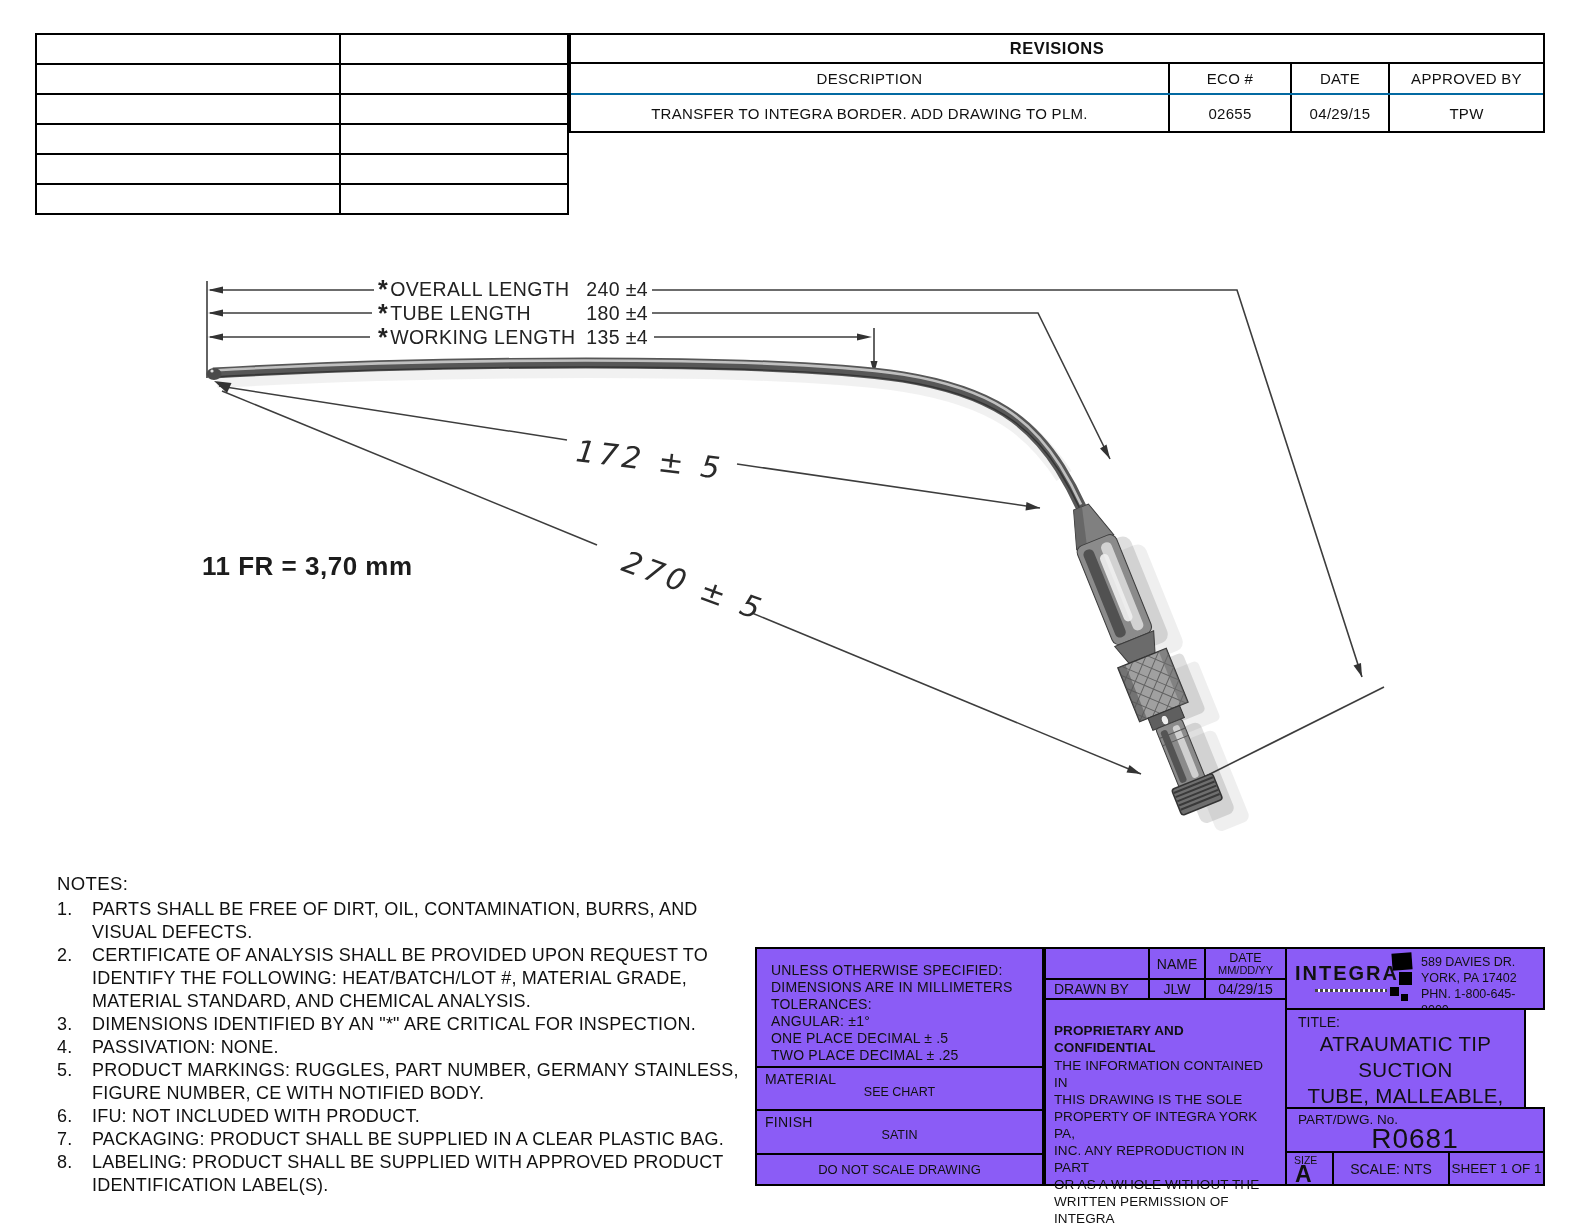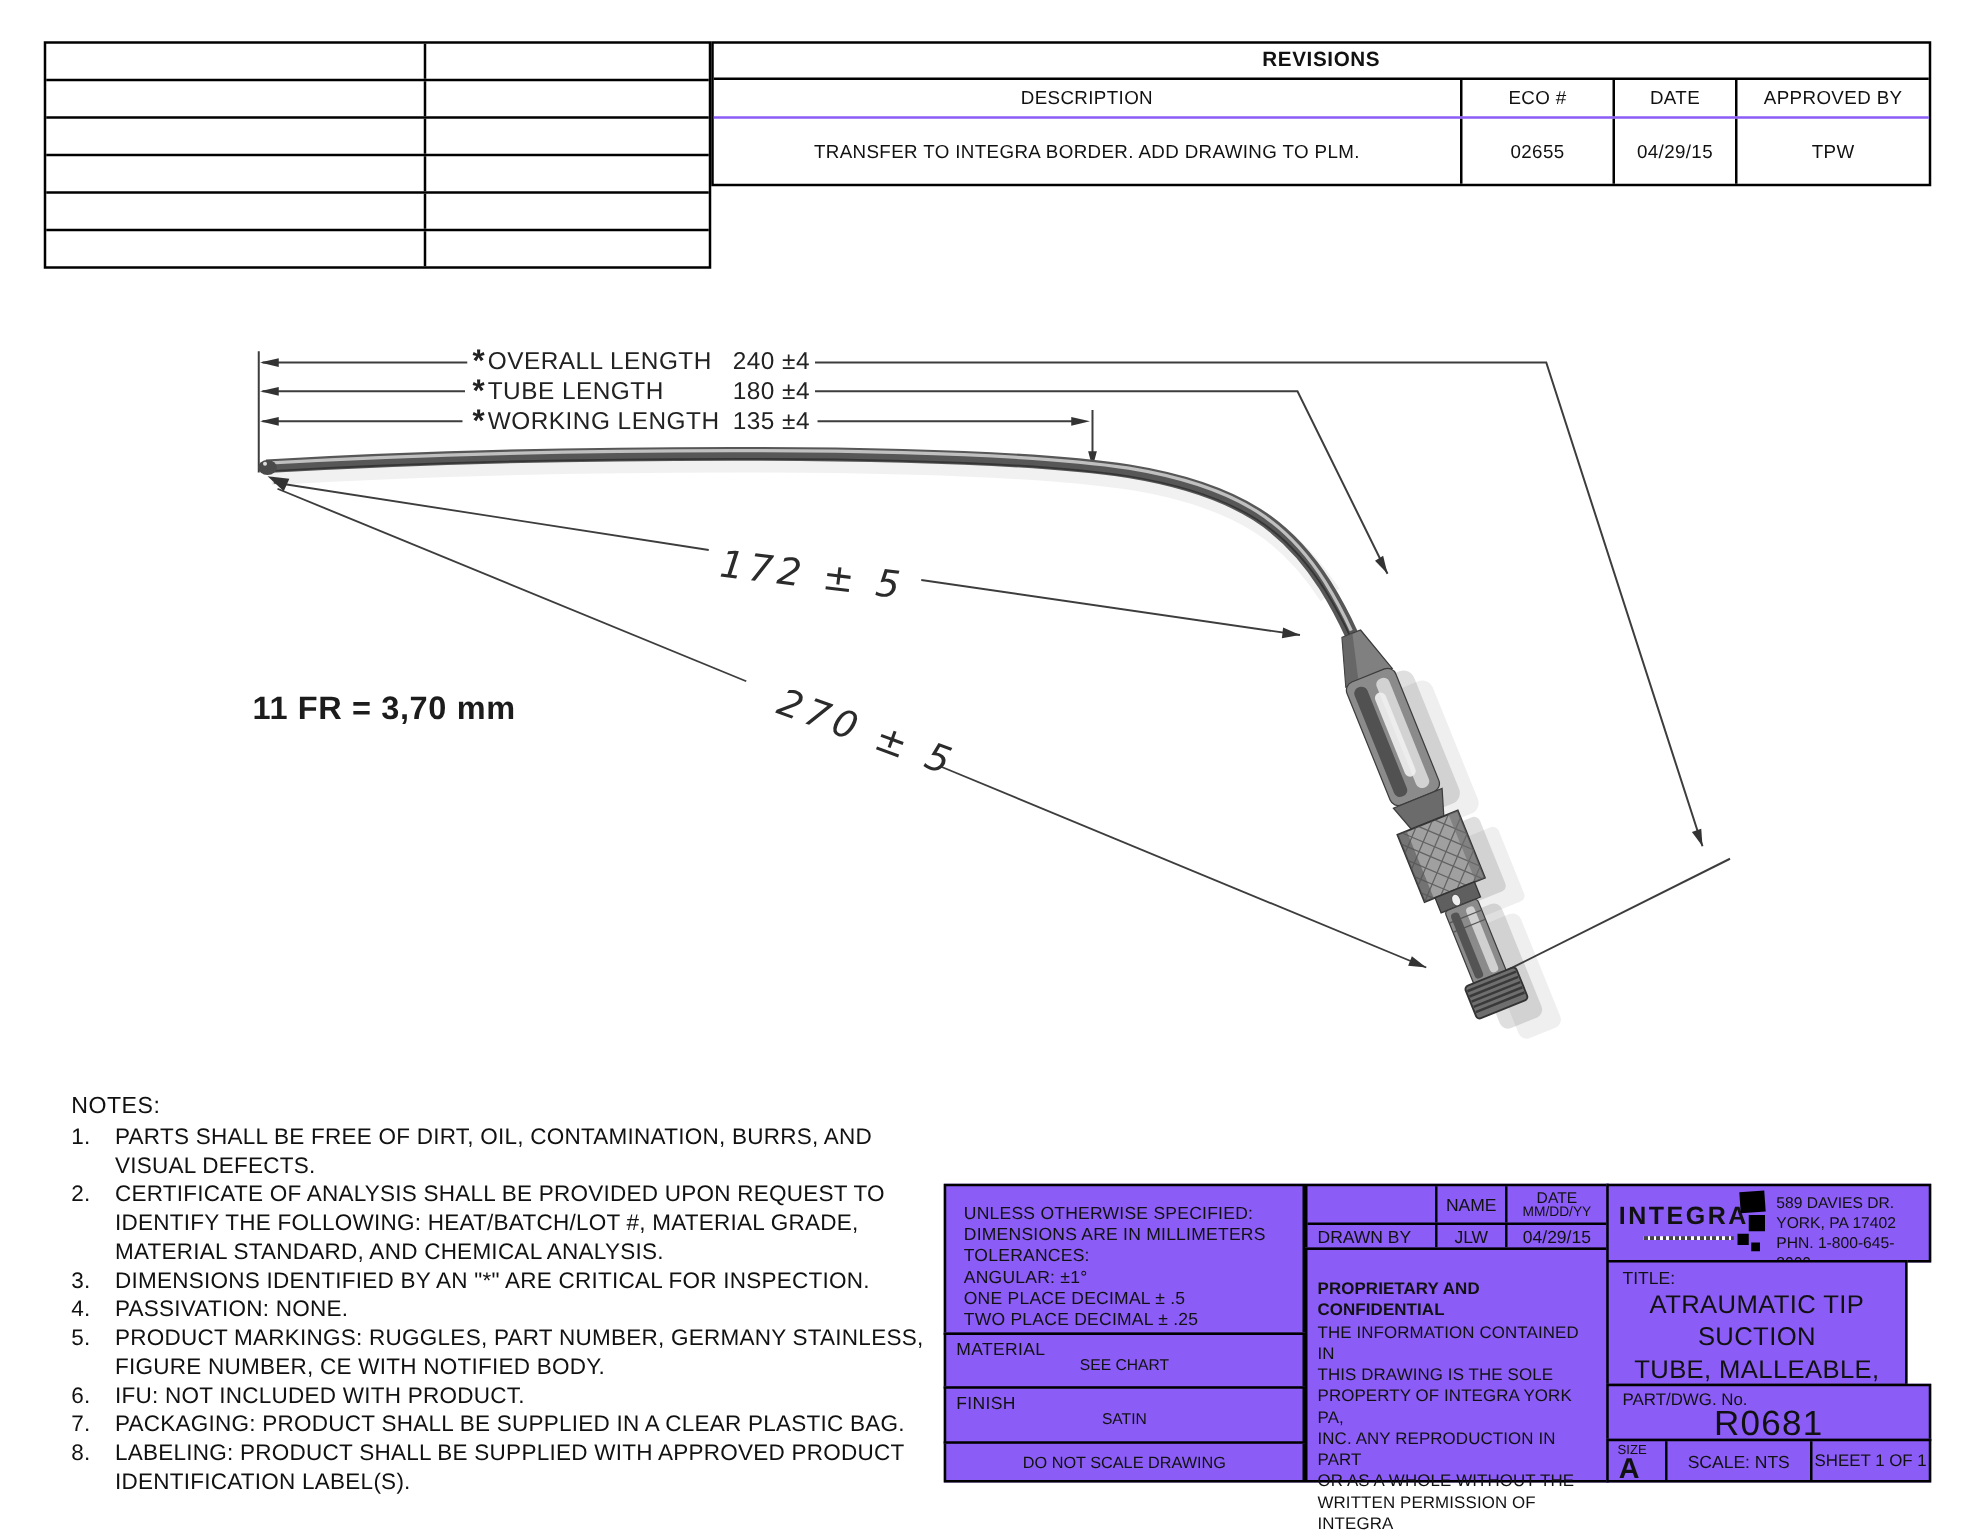--- a/index.html
+++ b/index.html
@@ -6,24 +6,24 @@
   .sheet{position:relative;width:1584px;height:1224px;background:#fff;overflow:hidden;
          font-family:"Liberation Sans",sans-serif;color:#111;}
   .abs{position:absolute;}
   
   .box{border:2px solid #000;box-sizing:border-box;}
   .tbl-left{left:35px;top:33px;width:534px;height:182px;display:flex;flex-direction:column;}
   .tbl-left .r{flex:1;display:flex;border-bottom:2px solid #000;}
   .tbl-left .r:last-child{border-bottom:none;}
   .tbl-left .c1{width:302px;border-right:2px solid #000;}
   .tbl-left .c2{flex:1;}
-  .tbl-rev{left:569px;top:33px;width:976px;height:116px;display:flex;flex-direction:column;}
+  .tbl-rev{left:569px;top:33px;width:976px;height:100px;display:flex;flex-direction:column;}
   .rev-title{height:27px;border-bottom:2px solid #000;display:flex;align-items:center;justify-content:center;
              font-weight:bold;font-size:16.5px;letter-spacing:.5px;}
-  .rev-row{display:flex;border-bottom:2px solid #8b5cf6;}
+  .rev-row{display:flex;border-bottom:2px solid #0369a1;}
   .rev-row:last-child{border-bottom:none;flex:1;}
   .rev-row{height:29px;}
   .rev-cell{display:flex;align-items:center;justify-content:center;font-size:15px;letter-spacing:.3px;
             border-right:2px solid #000;box-sizing:border-box;}
   .rev-cell:last-child{border-right:none;}
   .w-desc{width:599px;} .w-eco{width:122px;} .w-date{width:98px;} .w-appr{flex:1;}
   
   .dimrow{position:absolute;height:24px;display:flex;align-items:center;font-size:19.5px;
           letter-spacing:.4px;color:#222;background:#fff;padding:0 4px;}
   .dimrow .star{font-size:25px;font-weight:bold;margin-right:2px;line-height:20px;}

